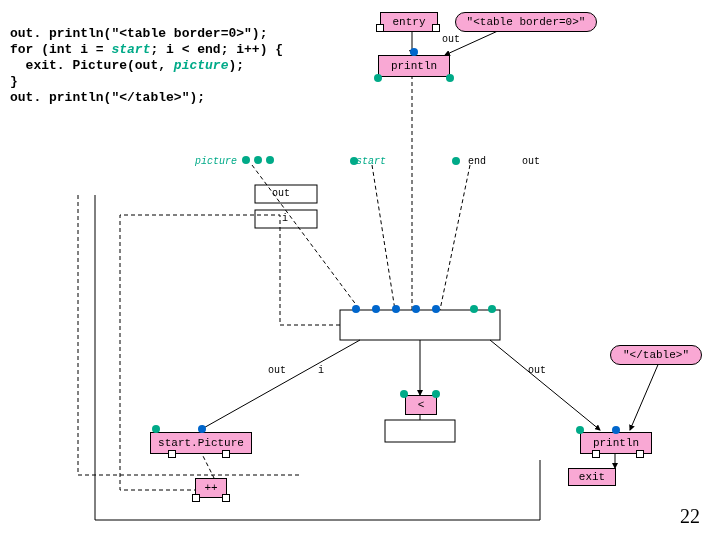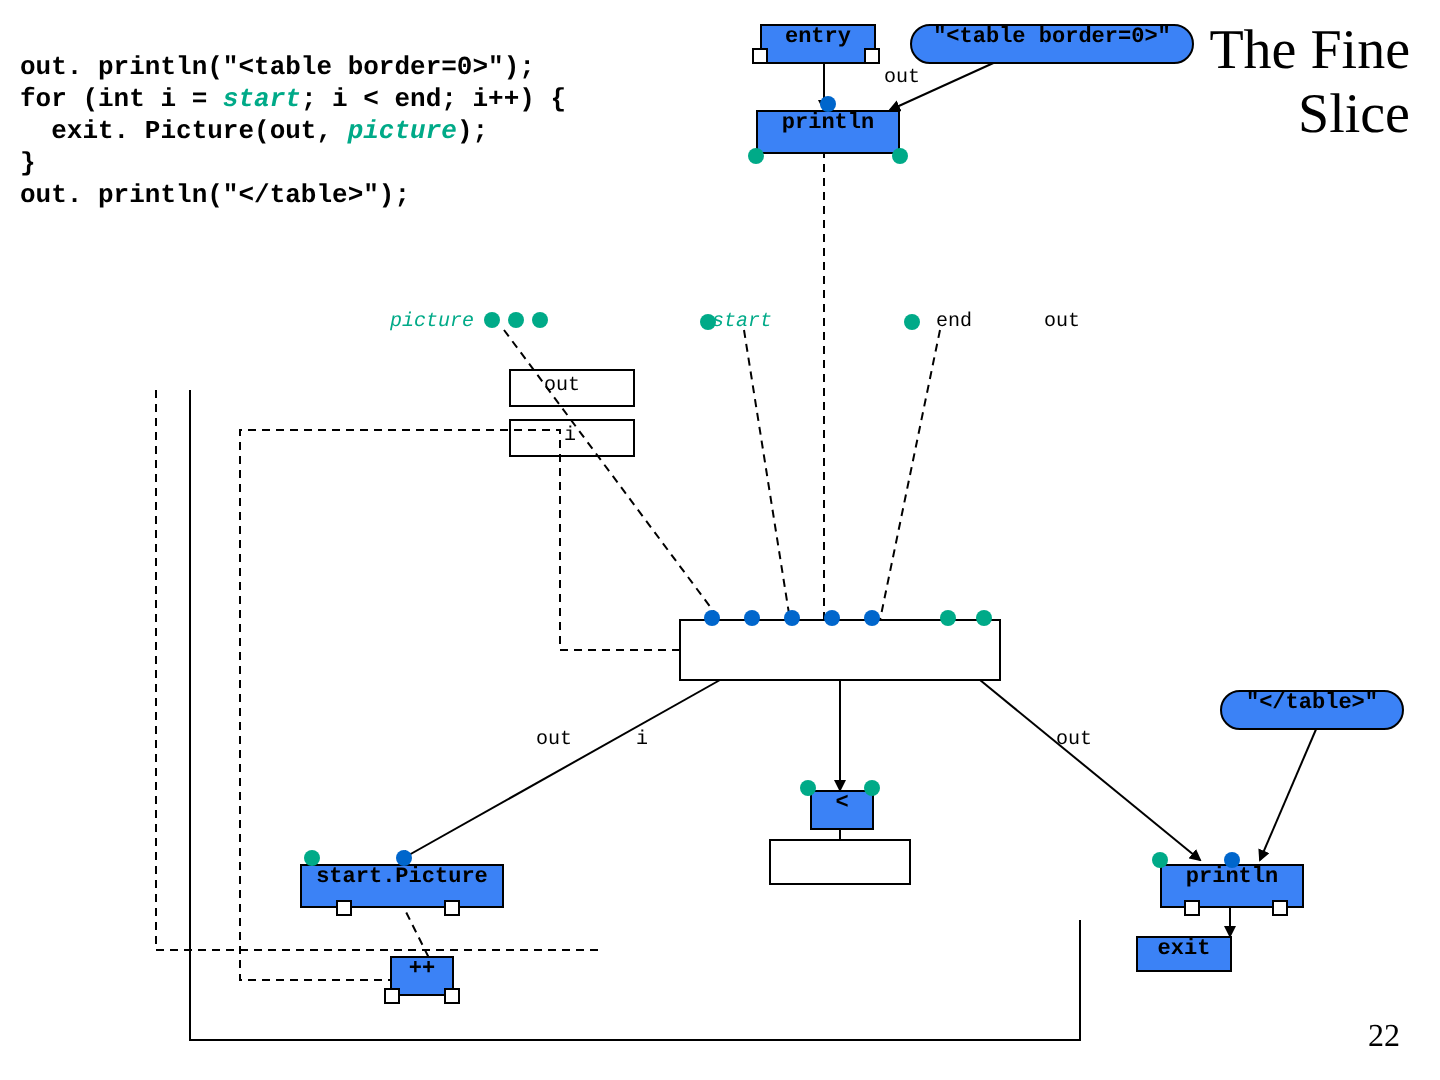--- a/index.html
+++ b/index.html
@@ -1,34 +1,33 @@
 <!DOCTYPE html>
 <html><head>
 <meta charset="utf-8">
 <style>
   html,body{margin:0;padding:0;width:720px;height:540px;background:#fff;font-family:"Times New Roman",serif;overflow:hidden}
   .code{position:absolute;left:10px;top:26px;font-family:"Courier New",monospace;font-size:13px;font-weight:bold;line-height:16px;white-space:pre}
   .code .cv{color:#0a8; font-style:italic}
   .title{position:absolute;right:15px;top:10px;font-size:28px;text-align:right;line-height:32px}
-  .slidenum{position:absolute;right:20px;bottom:12px;font-size:16px}
-  .box{position:absolute;border:1px solid #000;background:#3b82f6;font-family:"Courier New",monospace;font-size:11px;font-weight:bold;text-align:center;display:flex;align-items:flex-start;justify-content:center}
+  .slidenum{position:absolute;right:20px;bottom:12px;font-size:20px}
+  .box{position:absolute;border:1px solid #000;background:#f9a8d4;font-family:"Courier New",monospace;font-size:11px;font-weight:normal;text-align:center;display:flex;align-items:center;justify-content:center}
   .oval{border-radius:50%}
   .lbl{position:absolute;font-family:"Courier New",monospace;font-size:10px;font-weight:normal}
   .dot{position:absolute;width:8px;height:8px;border-radius:50%}
   .dg{background:#0a8}
   .db{background:#06c}
   .port{position:absolute;width:6px;height:6px;background:#fff;border:1px solid #000}
   svg.wires{position:absolute;left:0;top:0;width:720px;height:540px;pointer-events:none}
 </style>
 </head>
 <body>
 
 <div class="title">
-  <span>The Fine</span><br>
-  <span>Slice</span>
+  <br>
 </div>
 
 <div class="code"><span>out. println("&lt;table border=0&gt;");</span>
 <span>for (int i = </span><span class="cv">start</span><span>; i &lt; end; i++) {</span>
 <span>  exit. Picture(out, </span><span class="cv">picture</span><span>);</span>
 <span>}</span>
 <span>out. println("&lt;/table&gt;");</span></div>
 
 <div class="slidenum">22</div>
 

